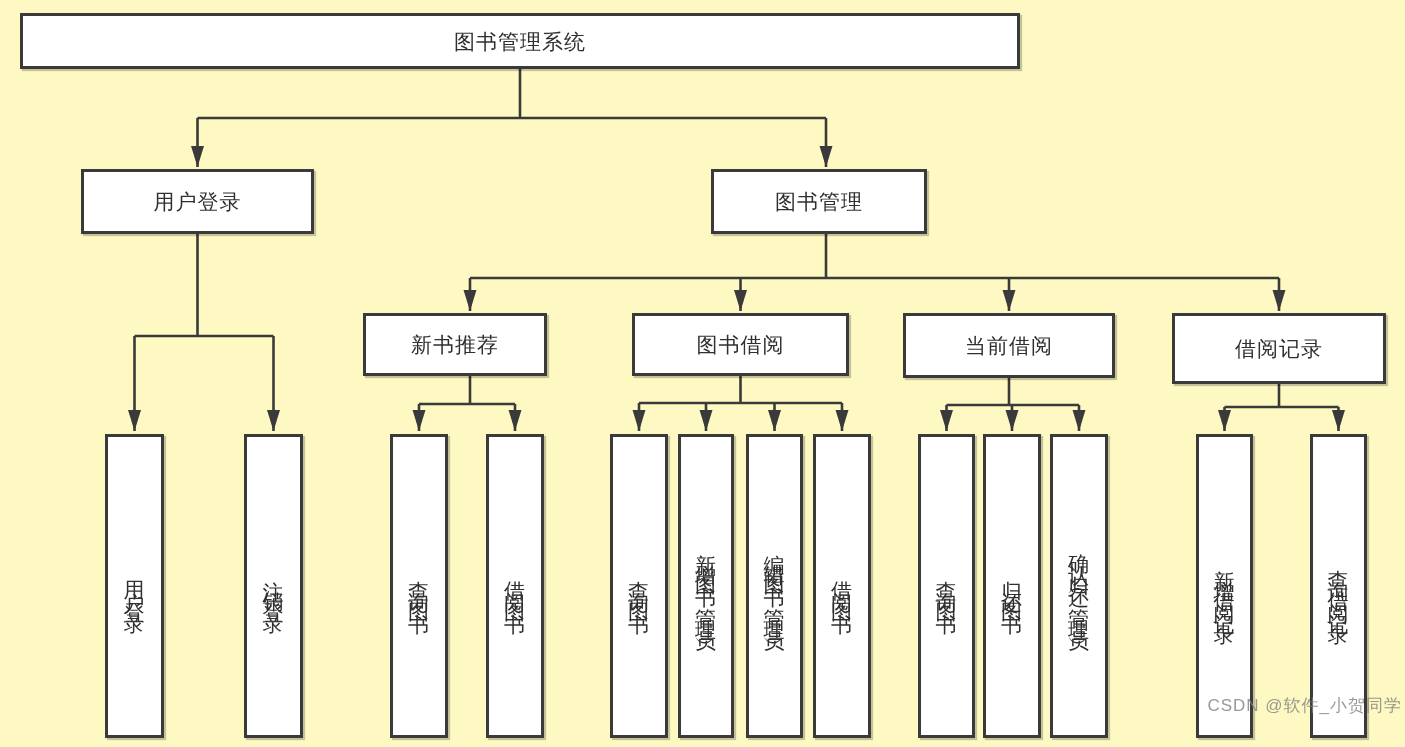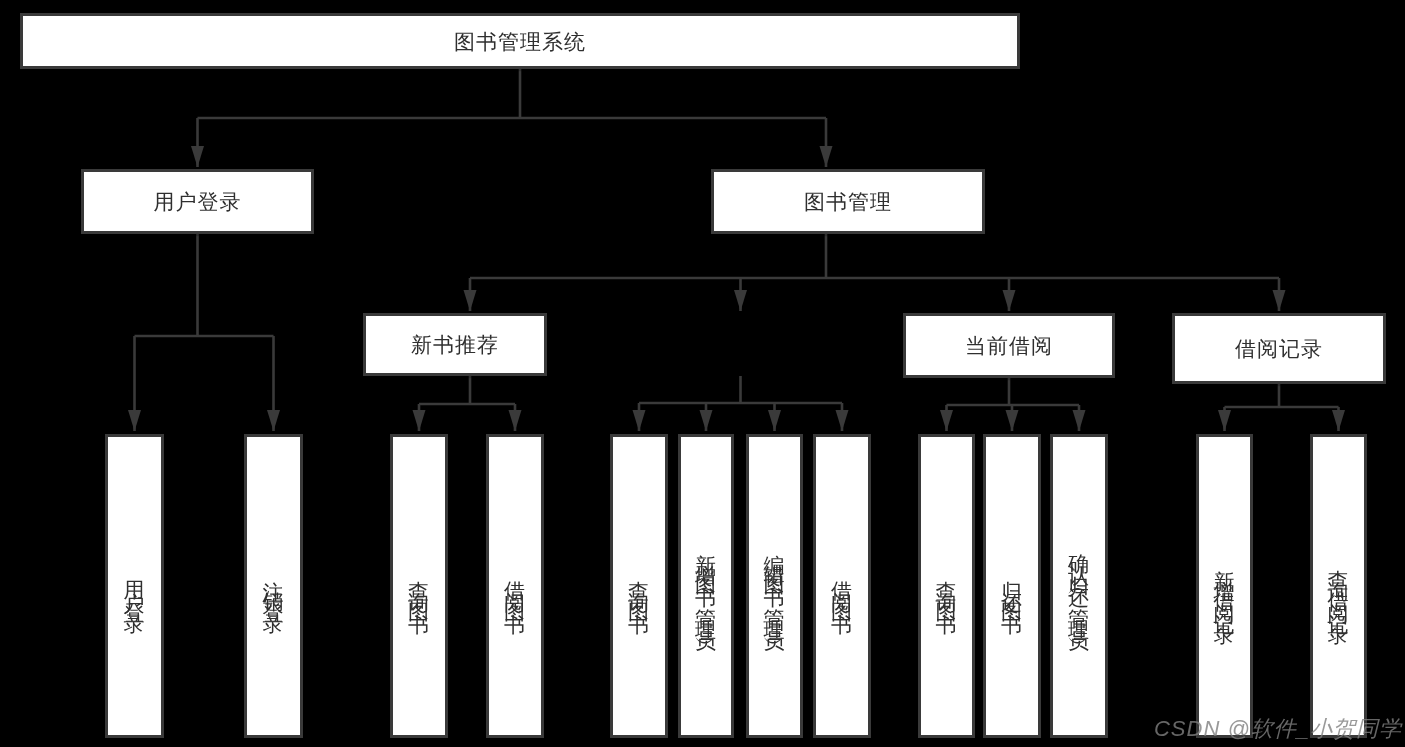--- a/index.html
+++ b/index.html
@@ -1,19 +1,19 @@
 <!DOCTYPE html>
 <html><head>
 <meta charset="utf-8">
 <style>
   html,body{margin:0;padding:0;background:#ffffff;}
   #canvas{
     position:relative;
     width:1405px;height:747px;
-    background:#000000;
+    background:#fef9c3;
     font-family:"Liberation Sans","DejaVu Sans",sans-serif;
     overflow:hidden;
   }
   #wires{position:absolute;left:0;top:0;width:1405px;height:747px;}
   .box{
     position:absolute;
     background:#ffffff;
     border:3px solid #3a3a3a;
     box-shadow:2px 2px 1px rgba(0,0,0,0.22);
     display:flex;align-items:center;justify-content:center;
@@ -24,27 +24,26 @@
     line-height:1;
     z-index:2;
   }
   .v{
     writing-mode:vertical-rl;
     letter-spacing:11px;
     padding:4px 0;
   }
   #watermark{
     position:absolute;
-    right:3px;top:714px;
-    font-size:22px;
+    right:3px;top:694px;
+    font-size:17px;
     color:rgba(128,128,128,0.80);
     letter-spacing:1px;
     z-index:5;
     white-space:nowrap;
-    font-style:italic;
   }
 </style>
 </head>
 <body>
 
 <div id="canvas">
 
   <svg id="wires" viewBox="0 0 1405 747" xmlns="http://www.w3.org/2000/svg">
     <defs>
       <marker id="ah" markerUnits="userSpaceOnUse" markerWidth="24" markerHeight="18" refX="21" refY="8.5" orient="auto">
@@ -98,23 +97,24 @@
         <path d="M1279,376 V407 M1224.5,407 H1338.5"></path>
         <line x1="1224.5" y1="407" x2="1224.5" y2="431" marker-end="url(#ah)"></line>
         <line x1="1338.5" y1="407" x2="1338.5" y2="431" marker-end="url(#ah)"></line>
       </g>
     </g>
   </svg>
 
   <div class="box" style="left:20px;top:13px;width:1000px;height:56px">图书管理系统</div>
 
   <div class="box" style="left:81px;top:169px;width:233px;height:65px">用户登录</div>
-  <div class="box" style="left:711px;top:169px;width:274px;height:65px">图书管理</div>
+  <div class="box" style="left:711px;top:169px;width:216px;height:65px">图书管理</div>
 
   <div class="box" style="left:363px;top:313px;width:184px;height:63px">新书推荐</div>
+  <div class="box" style="left:632px;top:313px;width:217px;height:63px">图书借阅</div>
   <div class="box" style="left:903px;top:313px;width:212px;height:65px">当前借阅</div>
   <div class="box" style="left:1172px;top:313px;width:214px;height:71px">借阅记录</div>
 
   <div class="box v" style="left:105px;top:434px;width:59px;height:304px">用户登录</div>
   <div class="box v" style="left:244px;top:434px;width:59px;height:304px">注销登录</div>
 
   <div class="box v" style="left:390px;top:434px;width:58px;height:304px">查询图书</div>
   <div class="box v" style="left:486px;top:434px;width:58px;height:304px">借阅图书</div>
 
   <div class="box v" style="left:610px;top:434px;width:58px;height:304px">查询图书</div>

